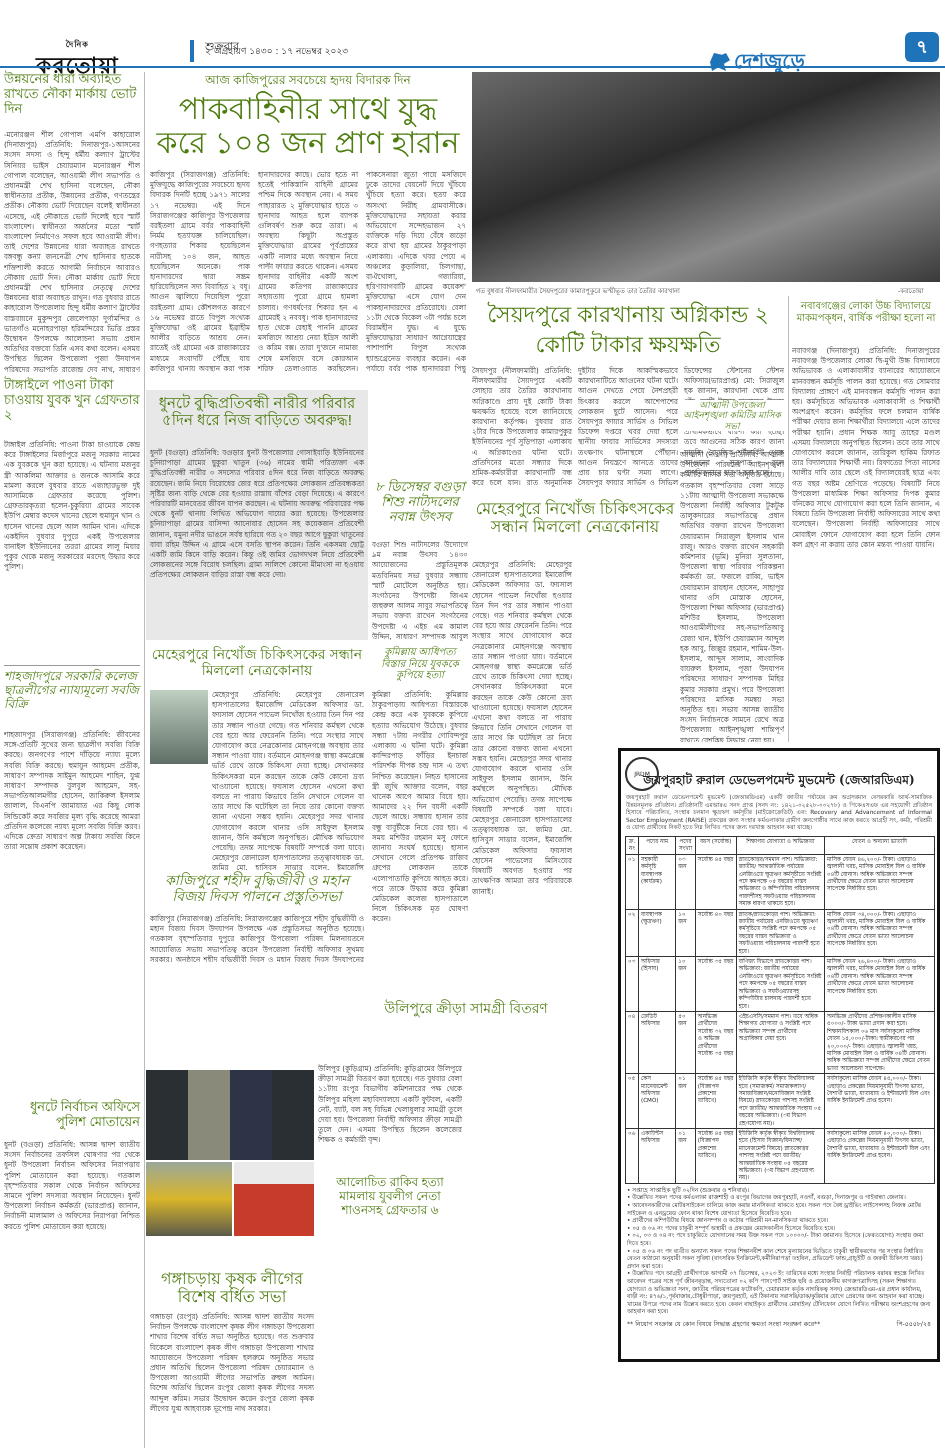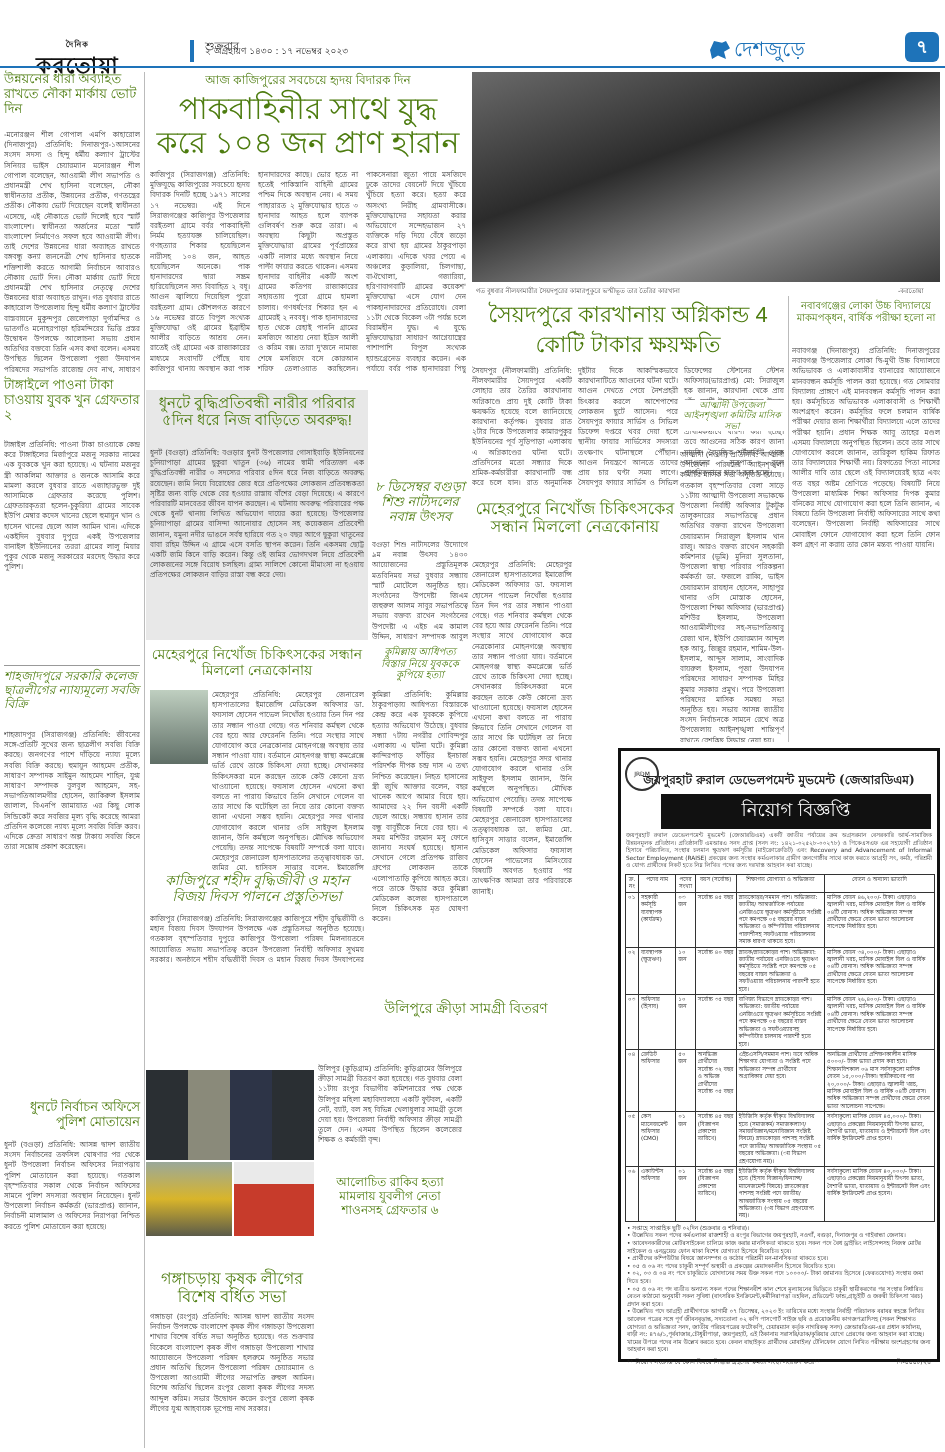--- a/index.html
+++ b/index.html
@@ -5,21 +5,21 @@
 *{box-sizing:border-box;margin:0;padding:0}
 body{width:945px;height:1452px;background:#fff;font-family:"DejaVu Sans",sans-serif;color:#222;overflow:hidden;position:relative}
 .abs{position:absolute}
 .masthead{left:0;top:0;width:945px;height:80px}
 .logo{left:36px;top:38px;font-family:"DejaVu Serif",serif;font-weight:bold;font-size:22px;color:#111;letter-spacing:1px}
 .logo small{display:block;font-size:8px;text-align:center;margin-bottom:-3px}
 .vbar{left:190px;top:40px;width:4px;height:22px;background:#1e73b9}
 .day{left:205px;top:38px;font-size:11px}
 .date{left:205px;top:44px;font-size:9px}
 .rule{left:0;top:66px;width:945px;height:2px;background:#1e73b9}
-.section{left:710px;top:34px;font-size:20px;font-weight:normal;color:#1e73b9}
+.section{left:710px;top:46px;font-size:20px;font-weight:bold;color:#1e73b9}
 .pgnum{left:905px;top:32px;width:34px;height:30px;background:#1e73b9;color:#fff;font-weight:bold;font-size:18px;text-align:center;line-height:30px;border-radius:6px}
 .txt{font-size:7.2px;line-height:10.2px;color:#333;text-align:justify;overflow:hidden}
 .head{font-family:Liberation Sans, sans-serif;color:#4d7c0f;text-align:center;line-height:1.15}
 .photo{background:linear-gradient(160deg,#6a6a6a,#2b2b2b 40%,#8a8a8a 70%,#3a3a3a)}
 .box{background:#e8e8e8}
 .colrule{width:1px;background:#bbb}
 .ad{left:618px;top:748px;width:322px;height:614px;border:3px solid #111;background:#fff}
 .adtitle{font-family:"DejaVu Serif",serif;font-weight:bold;font-size:12px;text-align:center;padding-top:20px}
 .adbanner{margin:3px 6px 0 40px;background:#111;color:#fff;text-align:center;font-size:18px;font-family:"DejaVu Serif",serif;padding:2px 0}
 .adlogo{left:4px;top:6px;width:34px;height:34px;border:2px solid #333;border-radius:50%;font-size:6px;text-align:center;line-height:30px}
@@ -88,39 +88,38 @@
 
 <div class="abs head" style="left:318px;top:1000px;width:296px;font-size:14px">উলিপুরে ক্রীড়া সামগ্রী বিতরণ</div>
 <div class="abs txt" style="left:318px;top:1064px;width:296px;height:384px;column-count:2;column-gap:8px;column-fill:auto">উলিপুর (কুড়িগ্রাম) প্রতিনিধি: কুড়িগ্রামের উলিপুরে ক্রীড়া সামগ্রী বিতরণ করা হয়েছে। গত বুধবার বেলা ১১টায় রংপুর বিভাগীয় কমিশনারের পক্ষ থেকে উলিপুর মহিলা মহাবিদ্যালয়ে একটি ফুটবল, একটি নেট, ব্যাট, বল সহ বিভিন্ন খেলাধুলার সামগ্রী তুলে দেয়া হয়। উপজেলা নির্বাহী অফিসার ক্রীড়া সামগ্রী তুলে দেন। এসময় উপস্থিত ছিলেন কলেজের শিক্ষক ও কর্মচারী বৃন্দ।</div>
 
 <div class="abs head" style="left:318px;top:1176px;width:144px;font-size:12px;background:#fff">আলোচিত রাকিব হত্যা মামলায় যুবলীগ নেতা শাওনসহ গ্রেফতার ৬</div>
 
 <div class="abs photo" style="left:472px;top:72px;width:468px;height:210px"></div>
 <div class="abs caption" style="left:476px;top:286px">গত বুধবার নীলফামারীর সৈয়দপুরের কামারপুকুরে ভস্মীভূত তার তৈরির কারখানা</div>
 <div class="abs caption" style="left:898px;top:286px">-করতোয়া</div>
 
-<div class="abs head" style="left:472px;top:300px;width:312px;font-size:22px;line-height:30px">সৈয়দপুরে কারখানায় অগ্নিকান্ড 4 কোটি টাকার ক্ষয়ক্ষতি</div>
+<div class="abs head" style="left:472px;top:300px;width:312px;font-size:22px;line-height:30px">সৈয়দপুরে কারখানায় অগ্নিকান্ড ২ কোটি টাকার ক্ষয়ক্ষতি</div>
 <div class="abs txt" style="left:472px;top:366px;width:312px;height:126px;column-count:3;column-gap:6px">সৈয়দপুর (নীলফামারী) প্রতিনিধি: নীলফামারীর সৈয়দপুরে একটি লোহার তার তৈরির কারখানায় অগ্নিকাণ্ডে প্রায় দুই কোটি টাকা ক্ষয়ক্ষতি হয়েছে বলে জানিয়েছে কারখানা কর্তৃপক্ষ। বুধবার রাত ২টার দিকে উপজেলার কামারপুকুর ইউনিয়নের পূর্ব সুড়িপাড়া এলাকায় এ অগ্নিকাণ্ডের ঘটনা ঘটে। প্রতিদিনের মতো সন্ধ্যার দিকে শ্রমিক-কর্মচারীরা কারখানাটি বন্ধ করে চলে যান। রাত অনুমানিক দুইটার দিকে আকস্মিকভাবে কারখানাটিতে আগুনের ঘটনা ঘটে। আগুন দেখতে পেয়ে নৈশপ্রহরী চিৎকার করলে আশেপাশের লোকজন ছুটে আসেন। পরে সৈয়দপুর ফায়ার সার্ভিস ও সিভিল ডিফেন্স দপ্তরে খবর দেয়া হলে স্থানীয় ফায়ার সার্ভিসের সদস্যরা তৎক্ষণাৎ ঘটনাস্থলে পৌঁছান। আগুন নিয়ন্ত্রণে আনতে তাদের প্রায় চার ঘণ্টা সময় লাগে। সৈয়দপুর ফায়ার সার্ভিস ও সিভিল ডিফেন্সের স্টেশনের স্টেশন অফিসার(ভারপ্রাপ্ত) মো: সিরাজুল হক জানান, কারখানা থেকে প্রায় পাঁচ কোটি টাকার মালামাল উদ্ধার করা হয়। এসময় প্রায় দুই কোটি টাকার ক্ষয়ক্ষতি হয়েছে বলে প্রাথমিকভাবে ধারণা করা হচ্ছে। তবে আগুনের সঠিক কারণ জানা যায়নি। বৈদ্যুতিক শর্টসার্কিট থেকে আগুনের সূত্রপাত বলে প্রাথমিকভাবে ধারণা করা হচ্ছে।</div>
 
 <div class="abs head" style="left:680px;top:400px;width:104px;font-size:9px;font-style:italic;background:#fff">আত্মাদী উপজেলা আইনশৃঙ্খলা কমিটির মাসিক সভা</div>
 <div class="abs txt" style="left:680px;top:450px;width:104px;height:292px">আত্মাদী (নওগাঁ) প্রতিনিধি: আত্মাদী উপজেলা পরিষদের আইনশৃঙ্খলা কমিটির মাসিক সভা অনুষ্ঠিত হয়েছে। গতকাল বৃহস্পতিবার বেলা সাড়ে ১১টায় আত্মাদী উপজেলা সভাকক্ষে উপজেলা নির্বাহী অফিসার টুকটুক তালুকদারের সভাপতিত্বে প্রধান অতিথির বক্তব্য রাখেন উপজেলা চেয়ারম্যান সিরাজুল ইসলাম খান রাজু। আরও বক্তব্য রাখেন সহকারী কমিশনার (ভূমি) মুনিরা সুলতানা, উপজেলা স্বাস্থ্য পরিবার পরিকল্পনা কর্মকর্তা ডা. ফজলে রাব্বি, ভাইস চেয়ারম্যান রায়হান হোসেন, সাহাপুর থানার ওসি মোস্তাক হোসেন, উপজেলা শিক্ষা অফিসার (ভারপ্রাপ্ত) মশিউর ইসলাম, উপজেলা আওয়ামীলীগের সহ-সভাপতিআবু রেজা খান, ইউপি চেয়ারম্যান আব্দুল হক আবু, জিল্লুর রহমান, শামিম-উল-ইসলাম, আব্দুস সালাম, সাংবাদিক বায়রুল ইসলাম, পূজা উদযাপন পরিষদের সাধারণ সম্পাদক মিহির কুমার সরকার প্রমুখ। পরে উপজেলা পরিষদের মাসিক সমন্বয় সভা অনুষ্ঠিত হয়। সভায় আসন্ন জাতীয় সংসদ নির্বাচনকে সামনে রেখে অত্র উপজেলায় আইনশৃঙ্খলা শান্তিপূর্ণ রাখতে বেশকিছু সিদ্ধান্ত নেয়া হয়।</div>
 
 <div class="abs colrule" style="left:788px;top:296px;height:446px"></div>
 <div class="abs head" style="left:792px;top:300px;width:148px;font-size:10px">নবাবগঞ্জের লোকা উচ্চ বিদ্যালয়ে মাকমপক্ধন, বার্ষিক পরীক্ষা হলো না</div>
 <div class="abs txt" style="left:792px;top:346px;width:148px;height:396px">নবাবগঞ্জ (দিনাজপুর) প্রতিনিধি: দিনাজপুরের নবাবগঞ্জ উপজেলার লোকা দ্বি-মুখী উচ্চ বিদ্যালয়ে অভিভাবক ও এলাকাবাসীর ব্যানারের আয়োজনে মানববন্ধন কর্মসূচি পালন করা হয়েছে। গত সোমবার বিদ্যালয় প্রাঙ্গণে এই মানববন্ধন কর্মসূচি পালন করা হয়। কর্মসূচিতে অভিভাবক এলাকাবাসী ও শিক্ষার্থী অংশগ্রহণ করেন। কর্মসূচির ফলে চলমান বার্ষিক পরীক্ষা দেয়ার জন্য শিক্ষার্থীরা বিদ্যালয়ে এলে তাদের পরীক্ষা হয়নি। প্রধান শিক্ষক আবু তাহের মণ্ডল এসময় বিদ্যালয়ে অনুপস্থিত ছিলেন। তবে তার সাথে যোগাযোগ করলে জানান, তারিকুল হাকিম রিফাত তার বিদ্যালয়ের শিক্ষার্থী নয়। রিফাতের পিতা নাসের আলীর দাবি তার ছেলে ওই বিদ্যালয়েরই ছাত্র এবং গত বছর অষ্টম শ্রেণিতে পড়েছে। বিষয়টি নিয়ে উপজেলা মাধ্যমিক শিক্ষা অফিসার দিপক কুমার বনিকের সাথে যোগাযোগ করা হলে তিনি জানান, এ বিষয়ে তিনি উপজেলা নির্বাহী অফিসারের সাথে কথা বলেছেন। উপজেলা নির্বাহী অফিসারের সাথে মোবাইল ফোনে যোগাযোগ করা হলে তিনি ফোন কল গ্রহণ না করায় তার কোন মন্তব্য পাওয়া যায়নি।</div>
 
 <div class="abs head" style="left:472px;top:500px;width:206px;font-size:16px">
   <span id="meh-h">মেহেরপুরে নিখোঁজ চিকিৎসকের সন্ধান মিললো নেত্রকোনায়</span>
 </div>
 <div class="abs txt" id="meh-b" style="left:472px;top:560px;width:206px;height:440px;column-count:2;column-gap:6px;column-fill:auto">মেহেরপুর প্রতিনিধি: মেহেরপুর জেনারেল হাসপাতালের ইমার্জেন্সি মেডিকেল অফিসার ডা. ফয়সাল হোসেন পাভেল নিখোঁজ হওয়ার তিন দিন পর তার সন্ধান পাওয়া গেছে। গত শনিবার কর্মস্থল থেকে বের হয়ে আর ফেরেননি তিনি। পরে সংস্থার সাথে যোগাযোগ করে নেত্রকোনার মোহনগঞ্জে অবস্থায় তার সন্ধান পাওয়া যায়। বর্তমানে মোহনগঞ্জ স্বাস্থ্য কমপ্লেক্সে ভর্তি রেখে তাকে চিকিৎসা দেয়া হচ্ছে। সেখানকার চিকিৎসকরা মনে করছেন তাকে কেউ কোনো দ্রব্য খাওয়ানো হয়েছে। ফয়সাল হোসেন এখনো কথা বলতে না পারায় কিভাবে তিনি সেখানে গেলেন বা তার সাথে কি ঘটেছিল তা নিয়ে তার কোনো বক্তব্য জানা এখনো সম্ভব হয়নি। মেহেরপুর সদর থানার যোগাযোগ করলে থানার ওসি সাইফুল ইসলাম জানান, উনি কর্মস্থলে অনুপস্থিত। মৌখিক অভিযোগ পেয়েছি। তদন্ত সাপেক্ষে বিষয়টি সম্পর্কে বলা যাবে। মেহেরপুর জেনারেল হাসপাতালের তত্ত্বাবধায়ক ডা. জমির মো. হাসিবুস সাত্তার বলেন, ইমার্জেন্সি মেডিকেল অফিসার ফয়সাল হোসেন পাভেলের মিসিংয়ের বিষয়টি অবগত হওয়ার পর তাৎক্ষণিক আমরা তার পরিবারকে জানাই।</div>
 
 <div class="abs ad">
   <div class="abs adlogo">JRDM</div>
   <div class="adtitle">জয়পুরহাট রুরাল ডেভেলপমেন্ট মুভমেন্ট (জেআরডিএম)</div>
-  <div class="adbanner">নিয়োগ বিজ্ঞপ্তি</div>
   <div class="txt" style="font-size:5.8px;line-height:7.6px;padding:3px 5px 0 5px;height:auto">জয়পুরহাট রুরাল ডেভেলপমেন্ট মুভমেন্ট (জেআরডিএম) একটি জাতীয় পর্যায়ের ক্রম অগ্রসরমান বেসরকারি আর্থ-সামাজিক উন্নয়নমূলক প্রতিষ্ঠান। প্রতিষ্ঠানটি এমআরএ সনদ প্রাপ্ত (সনদ নং: ১৪২১-০২৫২৮-০০২৭৮) ও পিকেএসএফ এর সহযোগী প্রতিষ্ঠান হিসাবে পরিচালিত, সংস্থার চলমান ক্ষুদ্রঋণ কর্মসূচীর (মাইক্রোক্রেডিট) এবং Recovery and Advancement of Informal Sector Employment (RAISE) প্রকল্পের জন্য সংস্থার কর্মএলাকার গ্রামীণ জনগোষ্ঠীর সাথে কাজ করতে আগ্রহী সৎ, কর্মঠ, পরিশ্রমী ও যোগ্য প্রার্থীদের নিকট হতে নিম্ন লিখিত পদের জন্য দরখাস্ত আহবান করা যাচ্ছে।</div>
   <table>
     <thead>
         <tr id="ad-head">
           <th>ক্র. নং</th>
           <th>পদের নাম</th>
           <th>পদের সংখ্যা</th>
           <th>বয়স (সর্বোচ্চ)</th>
           <th>শিক্ষাগত যোগ্যতা ও অভিজ্ঞতা</th>
           <th>বেতন ও অন্যান্য ভাতাদি</th>

